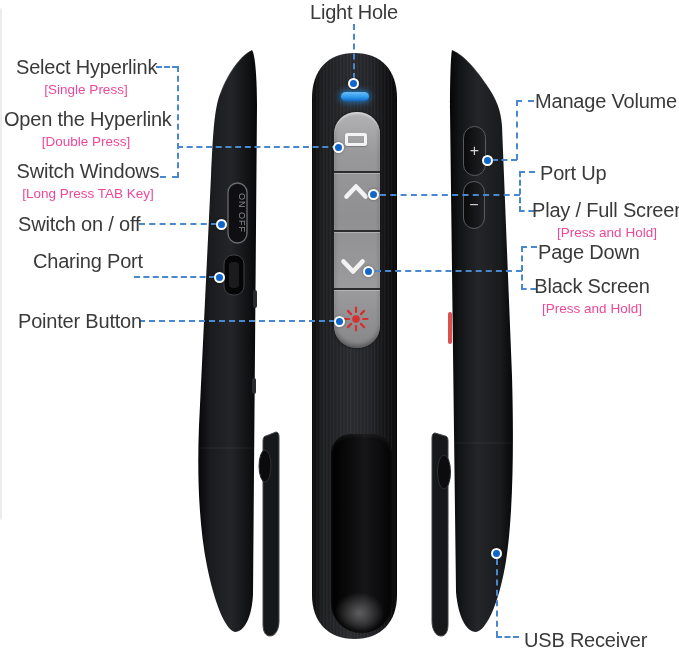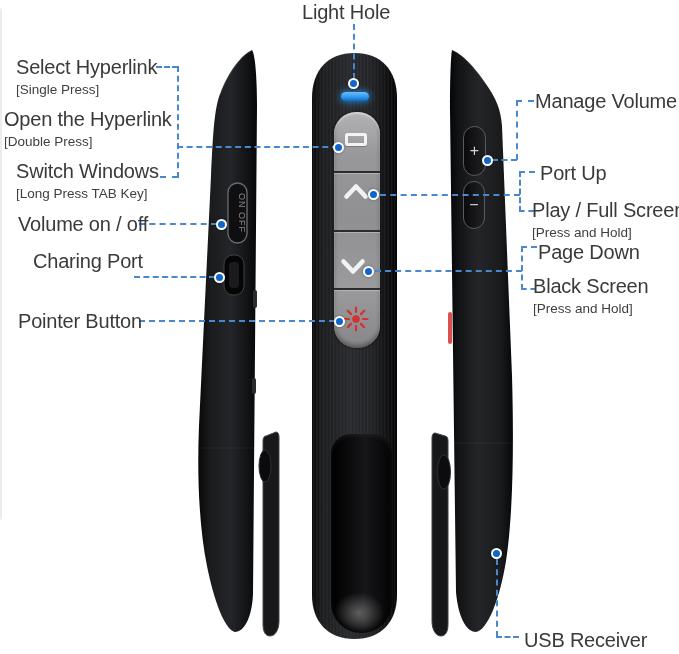--- a/index.html
+++ b/index.html
@@ -4,23 +4,23 @@
 <style>
   html,body{margin:0;padding:0;background:#fff;}
   .stage{
     position:relative;width:679px;height:654px;background:#fff;overflow:hidden;
     font-family:"Liberation Sans","DejaVu Sans",sans-serif;
     -webkit-font-smoothing:antialiased;
   }
   .edge-artifact{position:absolute;left:0;top:8px;width:2px;height:512px;background:#ececee;border-radius:2px 0 0 2px;}
 
   
-  .callout{position:absolute;z-index:7;}
+  .callout{position:absolute;z-index:7;text-align:center;}
   .lbl{font-size:20px;line-height:23px;color:var(--label-text,#3a3a3a);letter-spacing:-0.2px;white-space:nowrap;}
-  .note{font-size:13.5px;line-height:16px;color:#404040;margin-top:3px;white-space:nowrap;}
+  .note{font-size:13.5px;line-height:16px;color:#ec4899;margin-top:3px;white-space:nowrap;}
   .single{position:absolute;z-index:7;text-align:center;}
 
   
   .hline{position:absolute;height:0;border-top:2px dashed var(--dash-blue,#4988cf);z-index:5;}
   .vline{position:absolute;width:0;border-left:2px dashed var(--dash-blue,#4988cf);z-index:5;}
   .dot{position:absolute;width:7px;height:7px;border-radius:50%;background:var(--callout-blue,#1065cb);
        border:2.5px solid #fff;box-shadow:0 0 3px rgba(0,0,0,.35);z-index:6;}
 
   
   .remote-svg{position:absolute;z-index:1;}
@@ -204,21 +204,21 @@
   <div class="callout" style="left:4px;top:108px;width:164px;">
     <div class="lbl">Open the Hyperlink</div>
     <div class="note">[Double Press]</div>
   </div>
 
   <div class="callout" style="left:16px;top:160px;width:144px;">
     <div class="lbl">Switch Windows</div>
     <div class="note">[Long Press TAB Key]</div>
   </div>
 
-  <div class="single lbl" style="left:18px;top:213px;">Volume on / off</div>
+  <div class="single lbl" style="left:18px;top:213px;">Switch on / off</div>
   <div class="single lbl" style="left:25px;top:250px;margin-left:8px;">Charing Port</div>
   <div class="single lbl" style="left:18px;top:310px;">Pointer Button</div>
 
   <div class="single lbl" style="left:535px;top:90px;">Manage Volume</div>
   <div class="single lbl" style="left:540px;top:162px;">Port Up</div>
 
   <div class="callout" style="left:532px;top:199px;width:150px;">
     <div class="lbl">Play / Full Screen</div>
     <div class="note">[Press and Hold]</div>
   </div>

